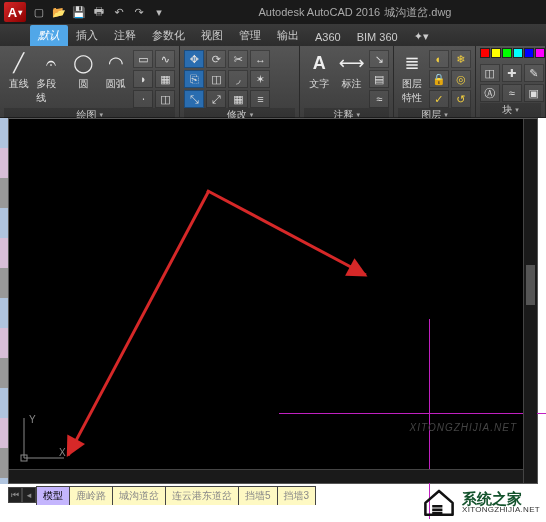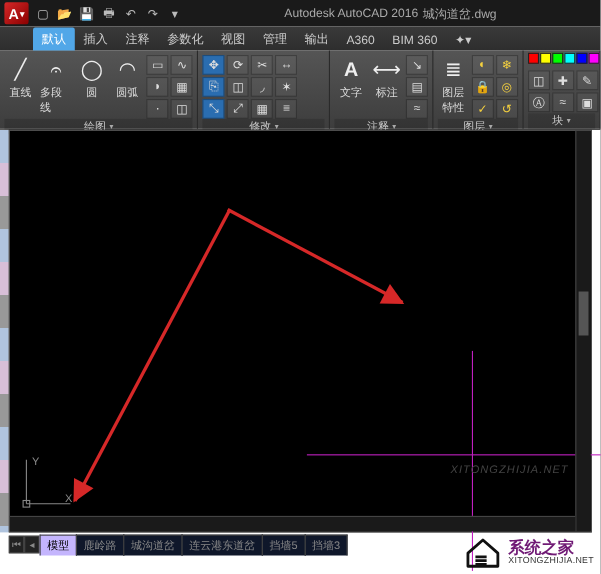--- a/index.html
+++ b/index.html
@@ -6,21 +6,21 @@
 body { width: 546px; height: 522px; background: #fff; position: relative; overflow: hidden; }
 .app { width: 546px; height: 522px; background: #fff; position: relative; }
 .topbar { height: 24px; background: #1a1a1a; display: flex; align-items: center; padding: 0 4px; }
 .app-logo { width: 22px; height: 20px; background: linear-gradient(135deg,#d62828,#8b0000); color:#fff; font-weight:bold; font-size:13px; display:flex; align-items:center; justify-content:center; border-radius:2px; margin-right:4px;}
 .app-logo::after{content:"▾"; font-size:8px; margin-left:1px;}
 .qat { display:flex; gap:2px; align-items:center; }
 .qat .qbtn { width:18px; height:18px; display:flex; align-items:center; justify-content:center; color:#bbb; font-size:11px; }
 .title-area { flex:1; display:flex; align-items:center; justify-content:center; gap:4px; color:#aaa; font-size:11px; }
 .ribbon-tabs { height:22px; background: linear-gradient(#3a3a3a,#2d2d2d); display:flex; align-items:flex-end; padding-left:30px; }
 .tab { color:#ccc; font-size:11px; padding:3px 8px; cursor:pointer; }
-.tab.active { background:#51a7e8; color:#fff; border-radius:2px 2px 0 0; }
+.tab.active { background:#51a7e8; color:#fff; border-radius:2px 2px 0 0;font-style:italic; }
 .ribbon { height:72px; background: linear-gradient(#555,#3d3d3d); display:flex; border-bottom:1px solid #222; }
 .panel { display:flex; flex-direction:column; border-right:1px solid #2a2a2a; padding:2px 4px 0; }
 .panel-body { flex:1; display:flex; gap:3px; align-items:flex-start; }
 .panel-title { height:14px; font-size:10px; color:#ccc; text-align:center; background:rgba(0,0,0,0.15); display:flex; align-items:center; justify-content:center; gap:3px;}
 .panel-title::after{content:"▾"; font-size:7px; color:#aaa;}
 .bigbtn { width:32px; display:flex; flex-direction:column; align-items:center; color:#ddd; font-size:10px; gap:1px; padding-top:2px;}
 .bigbtn .ic { width:26px; height:26px; display:flex; align-items:center; justify-content:center; font-size:18px; color:#eee; }
 .smgrid { display:grid; grid-template-columns:repeat(3,20px); grid-auto-rows:18px; gap:2px; padding-top:2px;}
 .smgrid.c4 { grid-template-columns:repeat(4,20px);}
 .smgrid.c2 { grid-template-columns:repeat(2,20px);}
@@ -30,27 +30,27 @@
 .color-row{ display:flex; gap:1px; margin-bottom:2px;}
 .cswatch{ width:10px; height:10px; border:1px solid #222;}
 .viewport { position:absolute; top:118px; left:8px; right:8px; bottom:38px; background:#000; border:1px solid #555; }
 .crosshair-h { position:absolute; top:294px; left:270px; width:280px; height:1px; background:#c020c0; }
 .crosshair-v { position:absolute; top:200px; left:420px; width:1px; height:200px; background:#c020c0; }
 .ucs { position:absolute; left:10px; bottom:20px; width:50px; height:50px; }
 .watermark { position:absolute; right:20px; bottom:50px; color:#444; font-size:10px; font-style:italic; letter-spacing:1px;}
 .arrow { position:absolute; background:#d62828; height:3px; transform-origin:left center; }
 .arrow::after{ content:""; position:absolute; right:-2px; top:-8px; border-left:20px solid #d62828; border-top:10px solid transparent; border-bottom:10px solid transparent;}
 .bottom-tabs { position:absolute; left:8px; bottom:18px; display:flex; align-items:center; height:18px; }
-.mtab { font-size:10px; color:#888; padding:2px 6px; background:#0f172a; border:1px solid #444; border-bottom:none; margin-right:-1px; cursor:pointer;}
+.mtab { font-size:10px; color:#888; padding:2px 6px; background:#fef9c3; border:1px solid #444; border-bottom:none; margin-right:-1px; cursor:pointer;}
 .mtab.active{ background:#c4b5fd; color:#000; }
 .nav-ar { width:14px; height:16px; background:#222; border:1px solid #444; color:#888; font-size:9px; display:flex; align-items:center; justify-content:center;}
 .footer-brand { position:absolute; right:6px; bottom:0; height:40px; display:flex; align-items:center; gap:6px; }
 .brand-icon { width:34px; height:30px; }
 .brand-text { display:flex; flex-direction:column; line-height:1; }
-.brand-cn { font-size:15px; font-weight:bold; color:#701a75; }
+.brand-cn { font-size:15px; font-weight:bold; color:#14532d; }
 .brand-en { font-size:8px; color:#333; letter-spacing:0.3px; }
 .left-strip { position:absolute; left:0; top:118px; width:8px; bottom:38px; background:repeating-linear-gradient(#b0c4de 0 30px,#d8bfd8 30px 60px,#999 60px 90px);}
 .vscroll { position:absolute; right:0; top:0; bottom:0; width:14px; background:#1a1a1a; border-left:1px solid #444;}
 .vscroll .thumb{ position:absolute; left:2px; right:2px; top:40%; height:40px; background:#555;}
 .hscroll { position:absolute; left:0; right:14px; bottom:0; height:14px; background:#1a1a1a; border-top:1px solid #444;}
 </style>
 </head>
 <body>
 <div class="app">
 

